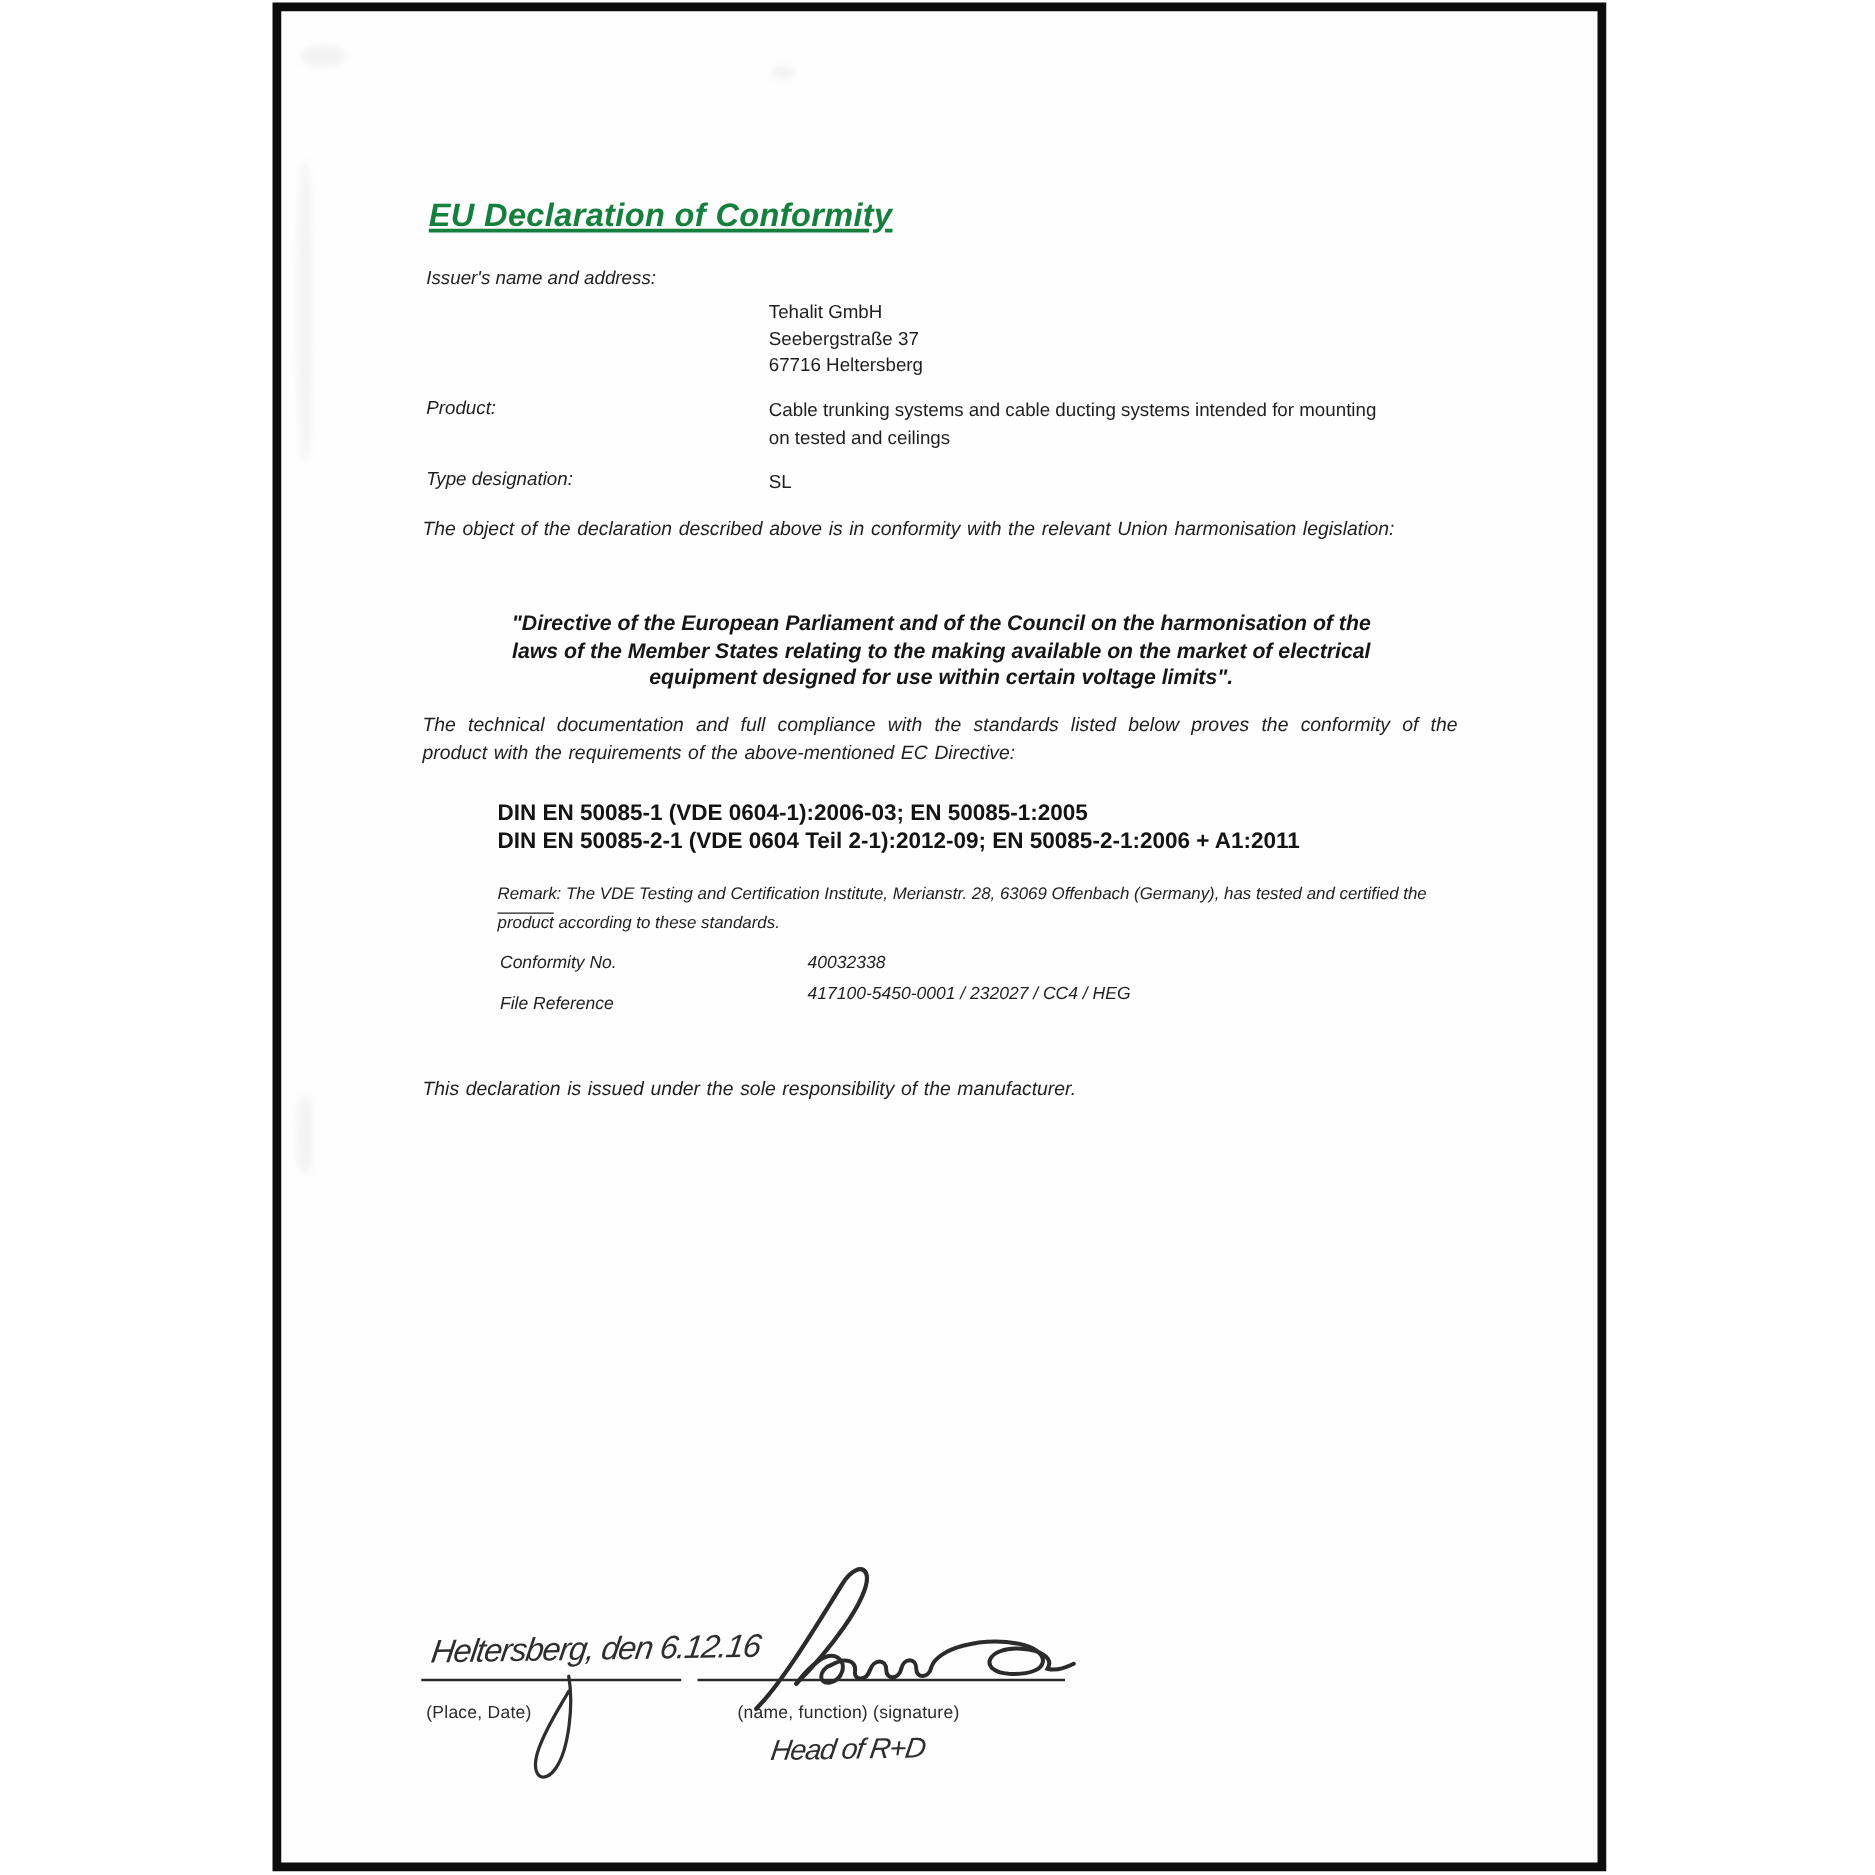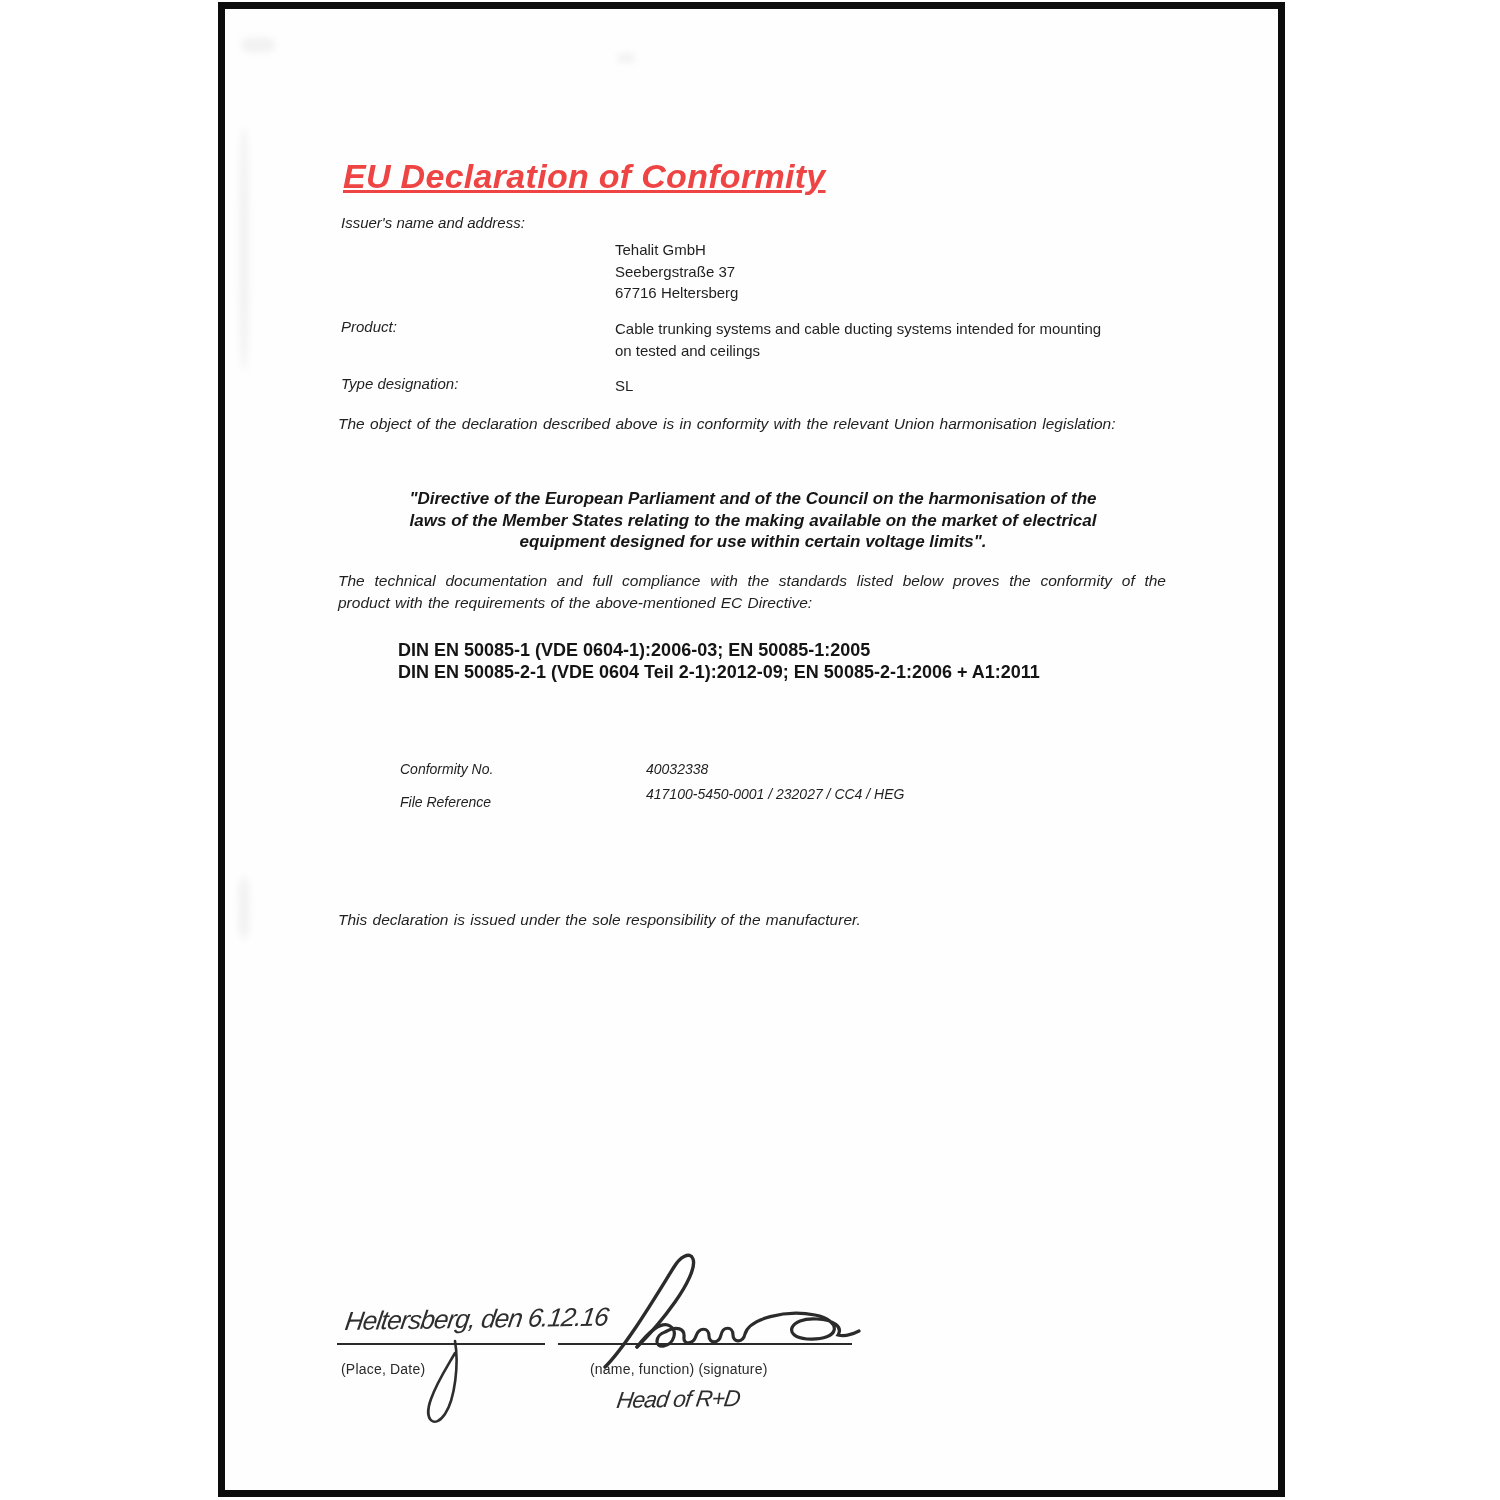--- a/index.html
+++ b/index.html
@@ -10,23 +10,23 @@
     -webkit-font-smoothing:antialiased;
   }
   .frame {
     position:absolute; left:218px; top:2px; width:1067px; height:1495px;
     border:7px solid #0c0c0c; background:#fefefe; box-sizing:border-box;
   }
   .abs { position:absolute; }
 
   .doc-title {
     left:118px; top:148px;
-    font-size:34px; font-weight:bold; font-style:italic;
+    font-size:26px; font-weight:bold; font-style:italic;
     text-decoration:underline; text-decoration-thickness:3px;
-    letter-spacing:0.3px; color:#ef4444;
+    letter-spacing:0.3px; color:#15803d;
   }
   .label     { font-size:15px; font-style:italic; }
   .value     { font-size:15px; line-height:21.5px; }
   .para      { font-size:15.5px; font-style:italic; line-height:21.5px; word-spacing:1px; }
   .center-block { left:113px; width:830px; text-align:center; }
   .directive-num { font-size:17px; font-weight:bold; font-style:italic; color:#161616; }
   .quote { font-size:17px; font-weight:bold; font-style:italic; line-height:21.5px; color:#161616; }
   .standards { font-size:18px; font-weight:bold; line-height:22px; color:#141414; }
   .remark { font-size:13.5px; font-style:italic; line-height:23px; }
   .overlined { border-top:1.6px solid #1f1f1f; display:inline-block; line-height:1.1; }
@@ -86,27 +86,31 @@
   <div class="abs para" style="left:113px; top:561px;">
     <div class="justify-line">The technical documentation and full compliance with the standards listed below proves the conformity of the</div>
     <div>product with the requirements of the above-mentioned EC Directive:</div>
   </div>
 
   <div class="abs standards" style="left:173px; top:630px;">
     <div>DIN EN 50085-1 (VDE 0604-1):2006-03; EN 50085-1:2005</div>
     <div>DIN EN 50085-2-1 (VDE 0604 Teil 2-1):2012-09; EN 50085-2-1:2006 + A1:2011</div>
   </div>
 
+  <div class="abs remark" style="left:173px; top:694px; width:775px;">
+    <div>Remark: The VDE Testing and Certification Institute,  Merianstr. 28, 63069 Offenbach (Germany), has tested and certified the</div>
+    <div><span class="overlined">product</span><span> according to these standards.</span></div>
+  </div>
 
   <div class="abs cert" style="left:175px; top:752px;">Conformity No.</div>
   <div class="abs cert" style="left:421px; top:752px;">40032338</div>
   <div class="abs cert" style="left:175px; top:785px;">File Reference</div>
   <div class="abs cert" style="left:421px; top:777px;">417100-5450-0001 / 232027 / CC4 / HEG</div>
 
-  <div class="abs para" style="left:113px; top:852px; width:1060px;margin-top:48px;">This declaration is issued under the sole responsibility of the manufacturer.</div>
+  <div class="abs para" style="left:113px; top:852px; width:1060px;">This declaration is issued under the sole responsibility of the manufacturer.</div>
 
   <div class="abs handwriting hw-date" style="left:118px; top:1297px;">Heltersberg, den 6.12.16</div>
 
   <svg class="abs flourish" style="left:112px; top:1240px;" width="545" height="190" viewBox="0 0 545 190" aria-hidden="true">
 
     <path d="M118,92 C122,115 118,150 108,165 C98,180 86,172 94,150 C100,133 110,118 118,104" fill="none" stroke="#2e2e2e" stroke-width="2.6" stroke-linecap="round"></path>
 
     <path d="M268,118 C290,96 320,45 337,18 C343,8 353,2 356,10 C359,18 350,36 338,53 C326,70 310,88 300,98" fill="none" stroke="#2b2b2b" stroke-width="3.4" stroke-linecap="round"></path>
 
     <path d="M300,98 C312,82 325,72 333,77 C341,82 337,95 327,97 C317,99 318,86 328,83

